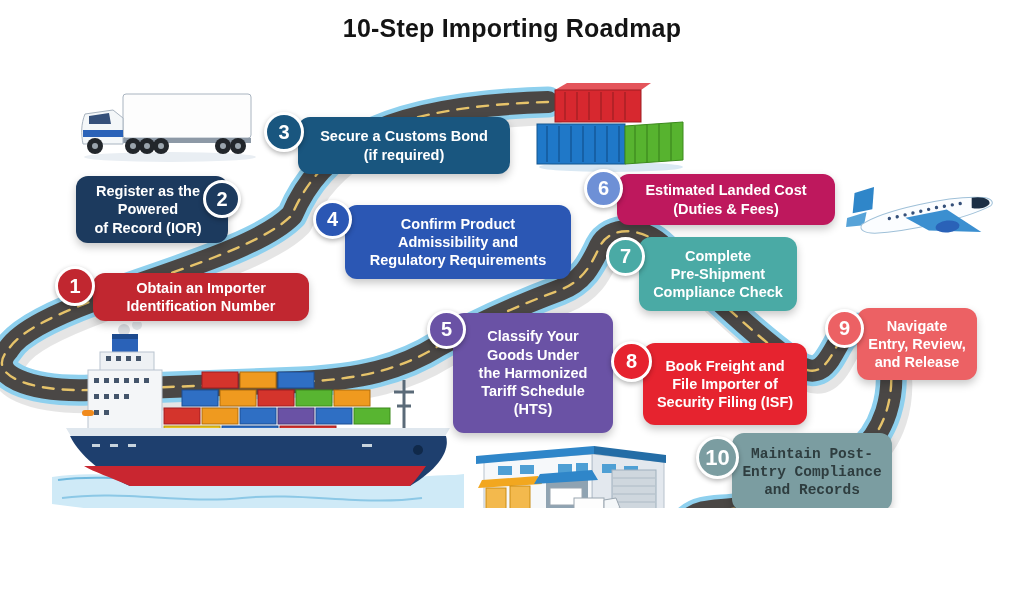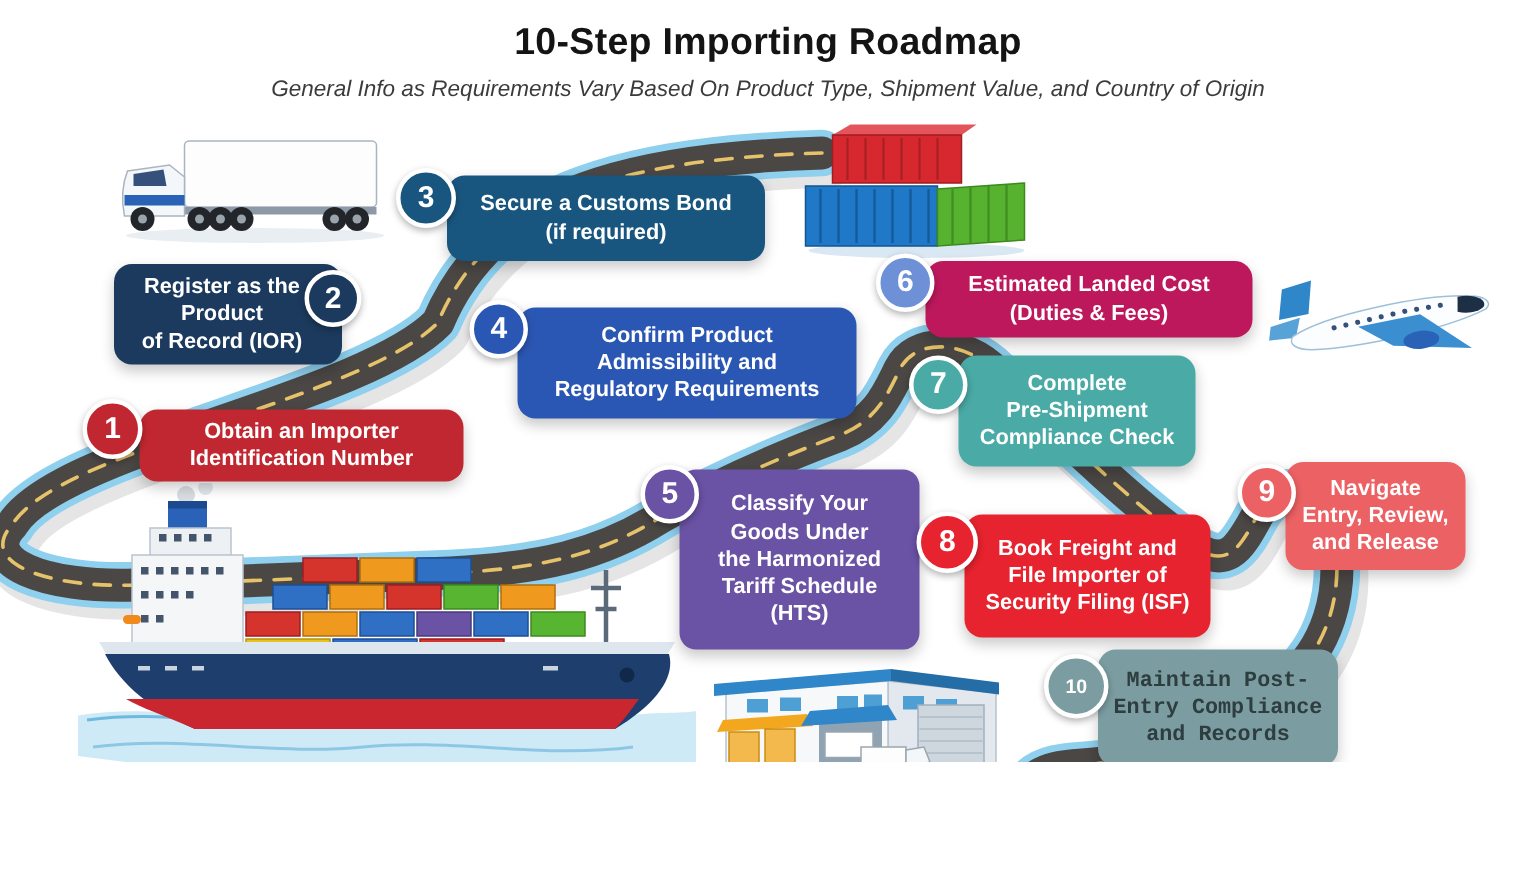--- a/index.html
+++ b/index.html
@@ -35,21 +35,21 @@
   .s5  .badge{left:427px;top:310px;width:39px;height:39px;}
   .s5  .box{left:453px;top:302px;width:160px;height:120px;border-radius:11px;}
   .s6  .badge{left:584px;top:169px;width:39px;height:39px;}
   .s6  .box{left:617px;top:163px;width:218px;height:51px;}
   .s7  .badge{left:606px;top:237px;width:39px;height:39px;}
   .s7  .box{left:639px;top:226px;width:158px;height:74px;}
   .s8  .badge{left:611px;top:341px;width:41px;height:41px;}
   .s8  .box{left:643px;top:332px;width:164px;height:82px;}
   .s9  .badge{left:825px;top:309px;width:39px;height:39px;}
   .s9  .box{left:857px;top:297px;width:120px;height:72px;}
-  .s10 .badge{left:696px;top:436px;width:43px;height:43px;font-size:13px;}
+  .s10 .badge{left:696px;top:436px;width:43px;height:43px;font-size:22px;}
   .s10 .box{left:732px;top:422px;width:160px;height:78px;font-family:Liberation Mono, monospace;}
   
   #footer{position:absolute;left:52px;top:545px;display:flex;align-items:flex-start;z-index:7;}
   #check{width:22px;height:22px;background:#cd2128;border-radius:4px;color:#fff;
     display:flex;align-items:center;justify-content:center;font-size:17px;font-weight:700;margin-top:3px;}
   #usa-wrap{margin-left:2px;display:flex;flex-direction:column;line-height:1;gap:40px;}
   #usa{font-size:27px;font-weight:800;color:#1f3f8f;letter-spacing:-1px;}
   #tagline{font-size:5px;color:#1f3f8f;margin-top:1px;letter-spacing:.2px;}
   #cc-wrap{margin-left:4px;display:flex;flex-direction:column;line-height:1.08;margin-top:3px;}
   .cc-line{font-size:13px;font-weight:800;color:#ef4444;}
@@ -283,33 +283,32 @@
     <rect x="112" y="72" width="30" height="15" fill="#fdfdfd" stroke="#9aa6b0"></rect>
     <path d="M142,74 L154,72 L158,82 L142,86 Z" fill="#f4f7f9" stroke="#9aa6b0"></path>
     <g fill="#22262b">
         <circle cx="118" cy="89" r="4"></circle>
         <circle cx="132" cy="89" r="4"></circle>
         <circle cx="150" cy="87" r="4"></circle>
       </g>
   </svg>
 
   <div id="title">10-Step Importing Roadmap</div>
-  <div id="subtitle">General Info as Requirements Vary Based On Product Type, Shipment Value, and Country of Origin</div>
 
   <div id="steps-layer">
     <div class="step s1">
       <div class="badge" style="background: rgb(193, 39, 48);">1</div>
       <div class="box" style="background: rgb(193, 39, 48); color: rgb(255, 255, 255);">Obtain an Importer
 Identification Number</div>
     </div>
 
     <div class="step s2">
       <div class="badge" style="background: rgb(28, 58, 94);">2</div>
       <div class="box" style="background: rgb(28, 58, 94); color: rgb(255, 255, 255);">Register as the
-Product
+Powered
 of Record (IOR)</div>
     </div>
 
     <div class="step s3">
       <div class="badge" style="background: rgb(25, 86, 127);">3</div>
       <div class="box" style="background: rgb(25, 86, 127); color: rgb(255, 255, 255);">Secure a Customs Bond
 (if required)</div>
     </div>
 
     <div class="step s4">

